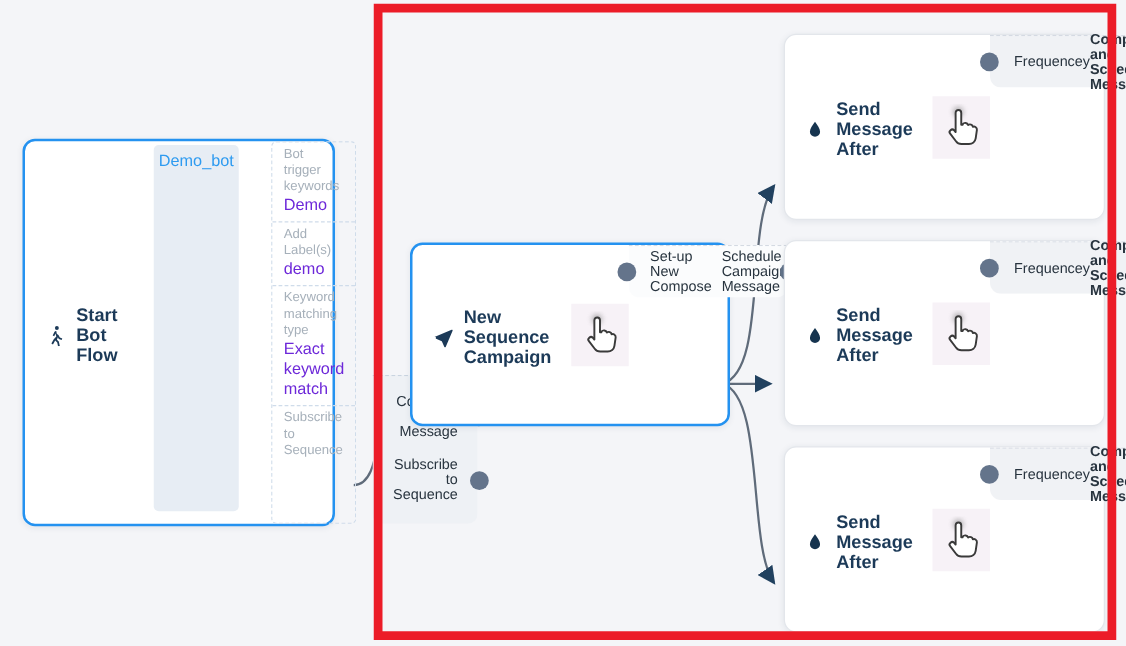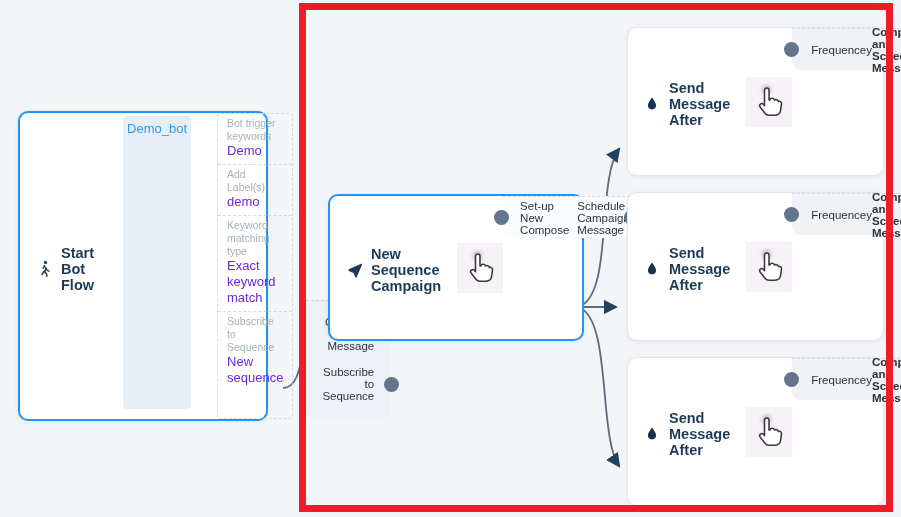--- a/index.html
+++ b/index.html
@@ -93,21 +93,20 @@
       <div class="field">
         <span class="lbl">Add Label(s)</span>
         <span class="val">demo</span>
       </div>
       <div class="field">
         <span class="lbl">Keyword matching type</span>
         <span class="val">Exact keyword match</span>
       </div>
       <div class="field">
         <span class="lbl">Subscribe to Sequence</span>
-        <span class="val">New sequence</span>
       </div>
     </div>
     <div class="start-footer">
       <div class="port-row">
         <span>Compose Next Message</span>
         <span class="dot open" style="right:-8px;top:50%;margin-top:-7px;"></span>
       </div>
       <div class="port-row">
         <span>Subscribe to Sequence</span>
         <span class="dot filled" style="right:-9px;top:50%;margin-top:-7.5px;"></span>

